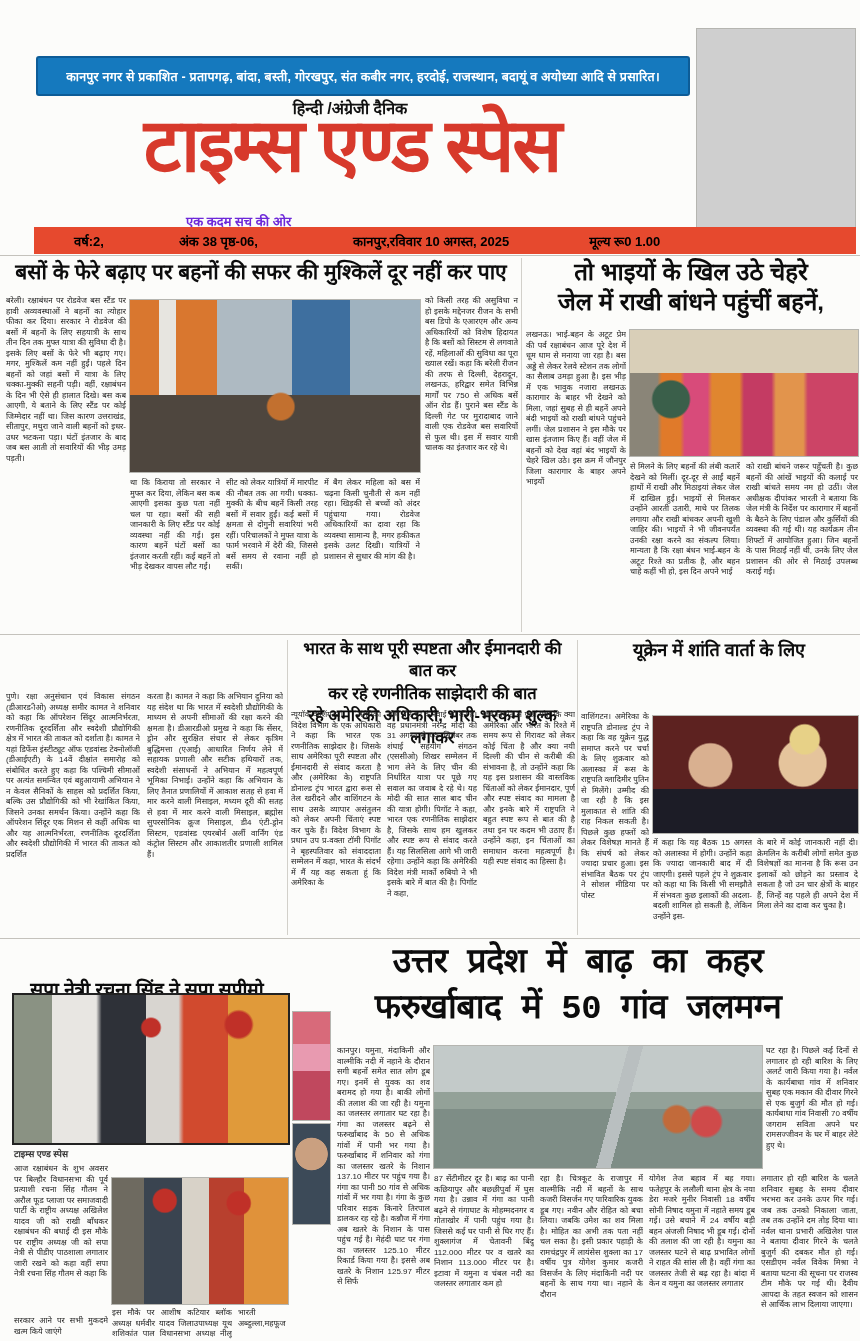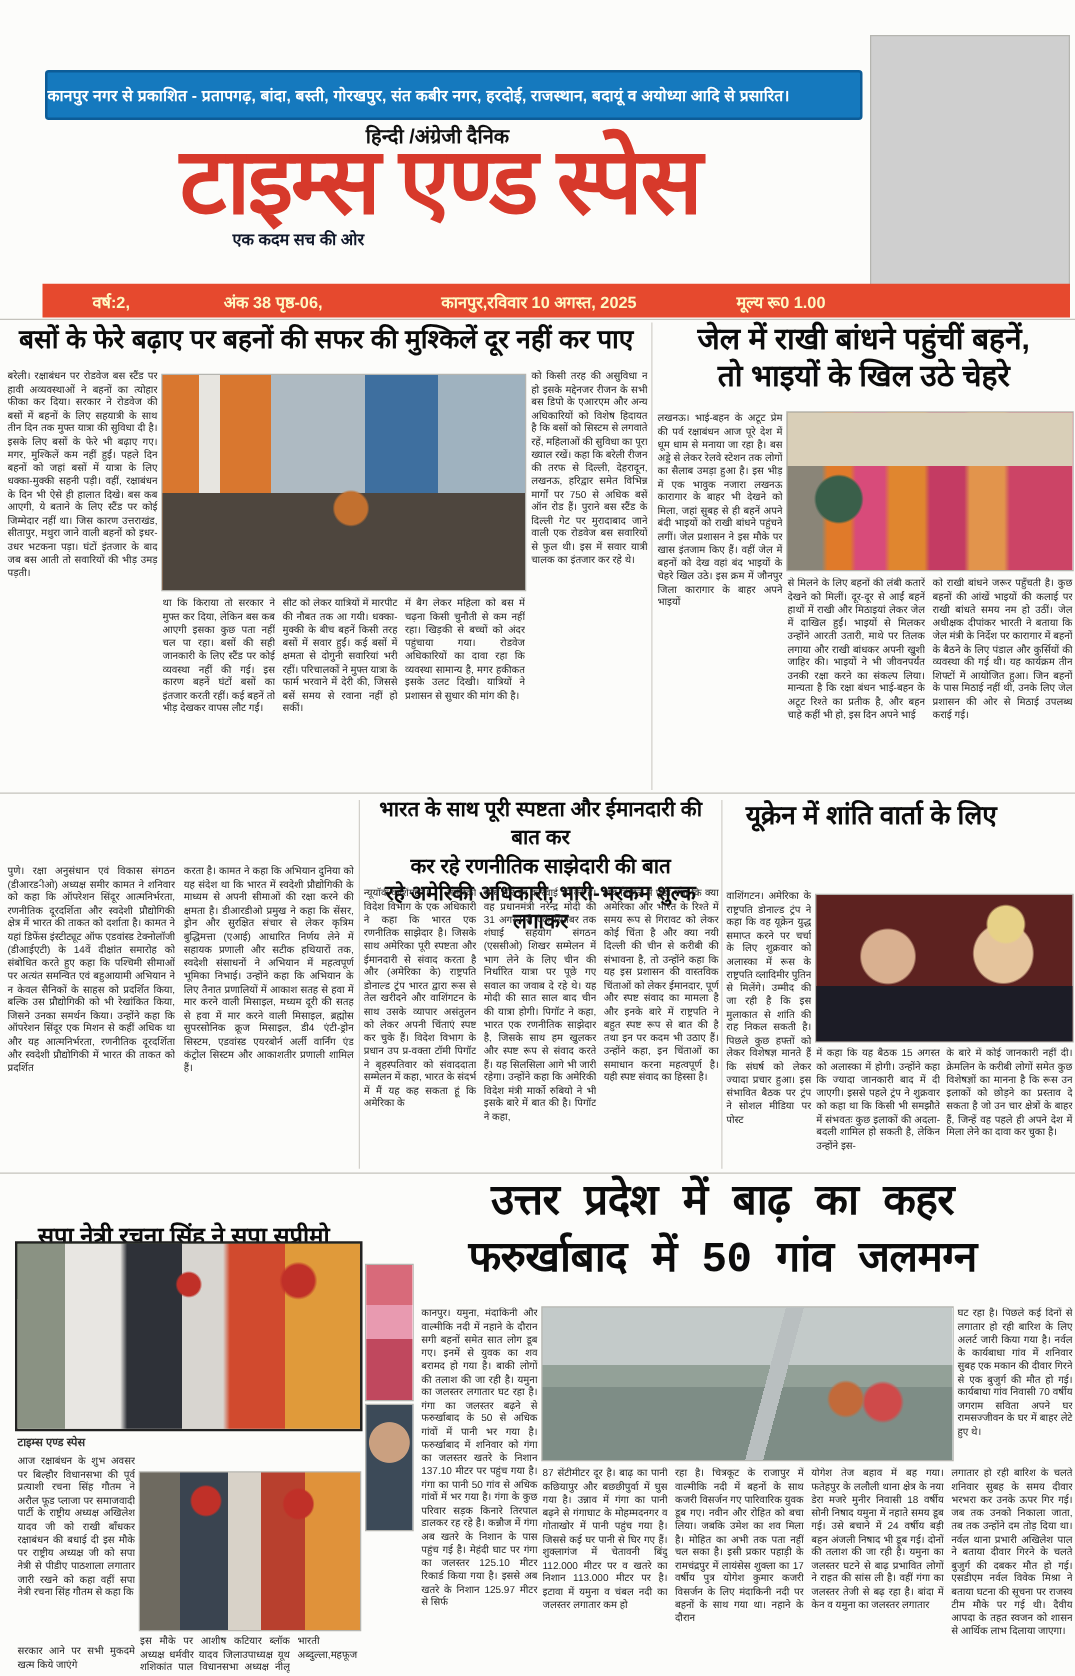--- a/index.html
+++ b/index.html
@@ -1,38 +1,38 @@
 <!DOCTYPE html>
 <html><head>
 <meta charset="utf-8">
 <style>
   html,body{margin:0;padding:0;background:#9a9a9a;}
   .page{position:relative;width:860px;height:1341px;margin:0 auto;background:#fcfcfa;
         font-family:"Liberation Sans","DejaVu Sans",sans-serif;overflow:hidden;color:#1a1a1a;}
 
   
   .banner{position:absolute;left:36px;top:56px;width:650px;height:36px;background:#1579be;
-          border:2px solid #0d5c97;border-radius:3px;display:flex;align-items:center;justify-content:flex-start;}
+          border:2px solid #0d5c97;border-radius:3px;display:flex;align-items:center;justify-content:center;}
   .banner span{color:#fff;font-size:12.5px;font-weight:bold;letter-spacing:.2px;text-align:center;}
   .daily-line{position:absolute;left:180px;top:97px;width:340px;text-align:center;
               font-size:16px;font-weight:bold;color:#111;}
   .np-title{position:absolute;left:14px;top:106px;width:676px;text-align:center;
             font-size:74px;line-height:1.1;font-weight:900;color:#d7392b;
             font-family:"Liberation Serif","DejaVu Serif",serif;letter-spacing:-2px;}
-  .tagline{position:absolute;left:186px;top:182px;font-size:13px;font-weight:bold;color:#0f172a;}
+  .tagline{position:absolute;left:186px;top:212px;font-size:13px;font-weight:bold;color:#6d28d9;}
   .eng-title{position:absolute;left:452px;top:190px;font-size:24px;font-weight:800;color:#101010;letter-spacing:.5px;}
   .eng-title .and{color:#e5007d;}
   .ph-header{left:697px;top:29px;width:158px;height:201px;
      background:
        radial-gradient(circle at 28% 32%,#6b4630 0 9%,rgba(0,0,0,0) 10%),
        radial-gradient(circle at 74% 45%,#7a4a33 0 10%,rgba(0,0,0,0) 11%),
        linear-gradient(180deg,#5f4631 0 22%,rgba(0,0,0,0) 22%),
        linear-gradient(90deg,#3f74ab 0 44%,#b8b29e 44% 52%,#cf4033 52% 100%);}
   .datebar{position:absolute;left:34px;top:227px;width:822px;height:27px;background:#e6492e;
-           display:flex;align-items:center;color:#fef9c3;font-size:13px;font-weight:bold;}
+           display:flex;align-items:center;color:#000000;font-size:13px;font-weight:bold;}
   .datebar span{white-space:nowrap;}
   .db-year{margin-left:40px;}
   .db-issue{margin-left:75px;}
   .db-place{margin-left:95px;}
   .db-price{margin-left:80px;}
 
   
   .rule-h{position:absolute;background:#c4c2bc;height:1px;}
   .rule-v{position:absolute;background:#d2d0ca;width:1px;}
   .col{position:absolute;font-size:8px;line-height:10.5px;text-align:justify;color:#242424;
@@ -72,21 +72,21 @@
   .drdo-c1{left:6px;top:692px;width:134px;height:243px;}
   .drdo-c2{left:147px;top:692px;width:136px;height:243px;}
 
   
   .hl-us{left:290px;top:637px;width:285px;font-size:16.5px;line-height:1.35;}
   .us-c1{left:291px;top:710px;width:90px;height:225px;}
   .us-c2{left:387px;top:710px;width:90px;height:225px;}
   .us-c3{left:483px;top:710px;width:92px;height:225px;}
 
   
-  .hl-putin{left:558px;top:639px;width:278px;font-size:21px;line-height:1.3;}
+  .hl-putin{left:580px;top:639px;width:278px;font-size:18px;line-height:1.3;}
   .ph-putin{left:653px;top:716px;width:205px;height:117px;
      background:
        radial-gradient(circle at 74% 20%,#e7d187 0 8%,rgba(0,0,0,0) 9%),
        radial-gradient(circle at 28% 42%,#d9b090 0 13%,rgba(0,0,0,0) 14%),
        radial-gradient(circle at 73% 40%,#e5c49c 0 14%,rgba(0,0,0,0) 15%),
        linear-gradient(180deg,rgba(0,0,0,0) 0 62%,#1c1c26 62% 100%),
        linear-gradient(90deg,#5d2220 0 100%);}
   .putin-c1{left:581px;top:712px;width:68px;height:224px;}
   .putin-c2{left:653px;top:838px;width:99px;height:98px;}
   .putin-c3{left:757px;top:838px;width:101px;height:98px;}
@@ -159,22 +159,22 @@
   <div class="col bus-c1">बरेली। रक्षाबंधन पर रोडवेज बस स्टैंड पर हावी अव्यवस्थाओं ने बहनों का त्योहार फीका कर दिया। सरकार ने रोडवेज की बसों में बहनों के लिए सहयात्री के साथ तीन दिन तक मुफ्त यात्रा की सुविधा दी है। इसके लिए बसों के फेरे भी बढ़ाए गए। मगर, मुश्किलें कम नहीं हुईं। पहले दिन बहनों को जहां बसों में यात्रा के लिए धक्का-मुक्की सहनी पड़ी। वहीं, रक्षाबंधन के दिन भी ऐसे ही हालात दिखे। बस कब आएगी, ये बताने के लिए स्टैंड पर कोई जिम्मेदार नहीं था। जिस कारण उत्तराखंड, सीतापुर, मथुरा जाने वाली बहनों को इधर-उधर भटकना पड़ा। घंटों इंतजार के बाद जब बस आती तो सवारियों की भीड़ उमड़ पड़ती।</div>
   <div class="photo ph-bus"></div>
   <div class="col bus-c2">था कि किराया तो सरकार ने मुफ्त कर दिया, लेकिन बस कब आएगी इसका कुछ पता नहीं चल पा रहा। बसों की सही जानकारी के लिए स्टैंड पर कोई व्यवस्था नहीं की गई। इस कारण बहनें घंटों बसों का इंतजार करती रहीं। कई बहनें तो भीड़ देखकर वापस लौट गईं।</div>
   <div class="col bus-c3">सीट को लेकर यात्रियों में मारपीट की नौबत तक आ गयी। धक्का-मुक्की के बीच बहनें किसी तरह बसों में सवार हुईं। कई बसों में क्षमता से दोगुनी सवारियां भरी रहीं। परिचालकों ने मुफ्त यात्रा के फार्म भरवाने में देरी की, जिससे बसें समय से रवाना नहीं हो सकीं।</div>
   <div class="col bus-c4">में बैग लेकर महिला को बस में चढ़ना किसी चुनौती से कम नहीं रहा। खिड़की से बच्चों को अंदर पहुंचाया गया। रोडवेज अधिकारियों का दावा रहा कि व्यवस्था सामान्य है, मगर हकीकत इसके उलट दिखी। यात्रियों ने प्रशासन से सुधार की मांग की है।</div>
   <div class="col bus-c5">को किसी तरह की असुविधा न हो इसके मद्देनजर रीजन के सभी बस डिपो के एआरएम और अन्य अधिकारियों को विशेष हिदायत है कि बसों को सिस्टम से लगवाते रहें, महिलाओं की सुविधा का पूरा ख्याल रखें। कहा कि बरेली रीजन की तरफ से दिल्ली, देहरादून, लखनऊ, हरिद्वार समेत विभिन्न मार्गों पर 750 से अधिक बसें ऑन रोड हैं। पुराने बस स्टैंड के दिल्ली गेट पर मुरादाबाद जाने वाली एक रोडवेज बस सवारियों से फुल थी। इस में सवार यात्री चालक का इंतजार कर रहे थे।</div>
 
   <div class="rule-v" style="left:521px;top:258px;height:374px"></div>
 
   <div class="hl hl-jail">
+    <div>तो भाइयों के खिल उठे चेहरे</div>
     <div>जेल में राखी बांधने पहुंचीं बहनें,</div>
-    <div>तो भाइयों के खिल उठे चेहरे</div>
   </div>
   <div class="col jail-c1">लखनऊ। भाई-बहन के अटूट प्रेम की पर्व रक्षाबंधन आज पूरे देश में धूम धाम से मनाया जा रहा है। बस अड्डे से लेकर रेलवे स्टेशन तक लोगों का सैलाब उमड़ा हुआ है। इस भीड़ में एक भावुक नजारा लखनऊ कारागार के बाहर भी देखने को मिला, जहां सुबह से ही बहनें अपने बंदी भाइयों को राखी बांधने पहुंचने लगीं। जेल प्रशासन ने इस मौके पर खास इंतजाम किए हैं। वहीं जेल में बहनों को देख वहां बंद भाइयों के चेहरे खिल उठे। इस क्रम में जौनपुर जिला कारागार के बाहर अपने भाइयों</div>
   <div class="photo ph-jail"></div>
   <div class="col jail-c2">से मिलने के लिए बहनों की लंबी कतारें देखने को मिलीं। दूर-दूर से आईं बहनें हाथों में राखी और मिठाइयां लेकर जेल में दाखिल हुईं। भाइयों से मिलकर उन्होंने आरती उतारी, माथे पर तिलक लगाया और राखी बांधकर अपनी खुशी जाहिर की। भाइयों ने भी जीवनपर्यंत उनकी रक्षा करने का संकल्प लिया। मान्यता है कि रक्षा बंधन भाई-बहन के अटूट रिश्ते का प्रतीक है, और बहन चाहे कहीं भी हो, इस दिन अपने भाई</div>
   <div class="col jail-c3">को राखी बांधने जरूर पहुँचती है। कुछ बहनों की आंखें भाइयों की कलाई पर राखी बांधते समय नम हो उठीं। जेल अधीक्षक दीपांकर भारती ने बताया कि जेल मंत्री के निर्देश पर कारागार में बहनों के बैठने के लिए पंडाल और कुर्सियों की व्यवस्था की गई थी। यह कार्यक्रम तीन शिफ्टों में आयोजित हुआ। जिन बहनों के पास मिठाई नहीं थी, उनके लिए जेल प्रशासन की ओर से मिठाई उपलब्ध कराई गई।</div>
 
   <div class="rule-h" style="left:0;top:634px;width:860px"></div>
 
   <div class="col drdo-c1">पुणे। रक्षा अनुसंधान एवं विकास संगठन (डीआरड-ीओ) अध्यक्ष समीर कामत ने शनिवार को कहा कि ऑपरेशन सिंदूर आत्मनिर्भरता, रणनीतिक दूरदर्शिता और स्वदेशी प्रौद्योगिकी क्षेत्र में भारत की ताकत को दर्शाता है। कामत ने यहां डिफेंस इंस्टीट्यूट ऑफ एडवांस्ड टेक्नोलॉजी (डीआईएटी) के 14वें दीक्षांत समारोह को संबोधित करते हुए कहा कि पश्चिमी सीमाओं पर अत्यंत समन्वित एवं बहुआयामी अभियान ने न केवल सैनिकों के साहस को प्रदर्शित किया, बल्कि उस प्रौद्योगिकी को भी रेखांकित किया, जिसने उनका समर्थन किया। उन्होंने कहा कि ऑपरेशन सिंदूर एक मिशन से कहीं अधिक था और यह आत्मनिर्भरता, रणनीतिक दूरदर्शिता और स्वदेशी प्रौद्योगिकी में भारत की ताकत को प्रदर्शित</div>
   <div class="col drdo-c2">करता है। कामत ने कहा कि अभियान दुनिया को यह संदेश था कि भारत में स्वदेशी प्रौद्योगिकी के माध्यम से अपनी सीमाओं की रक्षा करने की क्षमता है। डीआरडीओ प्रमुख ने कहा कि सेंसर, ड्रोन और सुरक्षित संचार से लेकर कृत्रिम बुद्धिमत्ता (एआई) आधारित निर्णय लेने में सहायक प्रणाली और सटीक हथियारों तक, स्वदेशी संसाधनों ने अभियान में महत्वपूर्ण भूमिका निभाई। उन्होंने कहा कि अभियान के लिए तैनात प्रणालियों में आकाश सतह से हवा में मार करने वाली मिसाइल, मध्यम दूरी की सतह से हवा में मार करने वाली मिसाइल, ब्रह्मोस सुपरसोनिक क्रूज मिसाइल, डी4 एंटी-ड्रोन सिस्टम, एडवांस्ड एयरबोर्न अर्ली वार्निंग एंड कंट्रोल सिस्टम और आकाशतीर प्रणाली शामिल हैं।</div>

